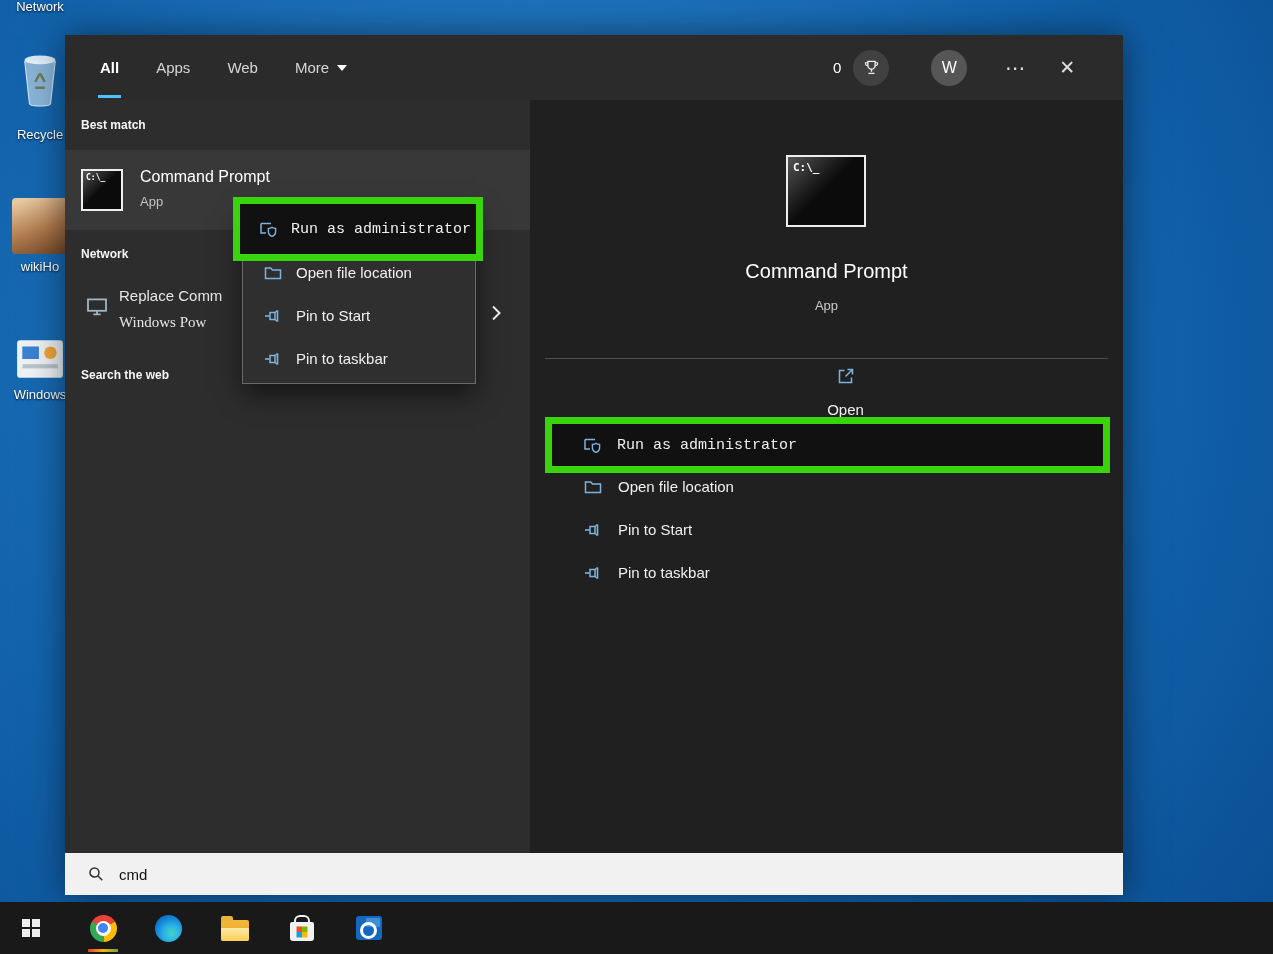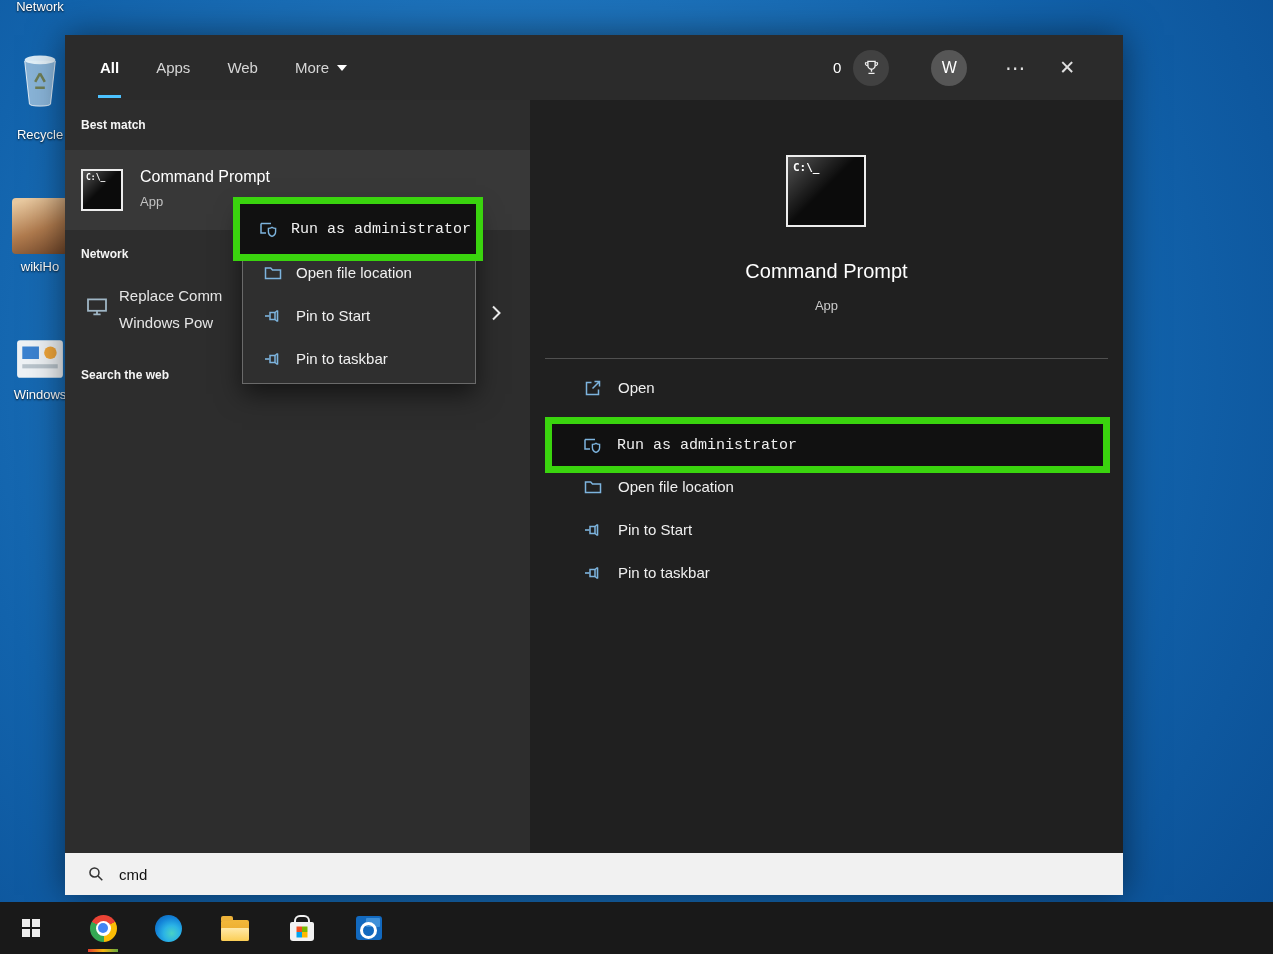--- a/index.html
+++ b/index.html
@@ -56,21 +56,21 @@
   .cmd-icon::after { content:""; position:absolute; inset:0;
                      background:linear-gradient(135deg, rgba(255,255,255,.30), rgba(255,255,255,0) 48%); }
   .bm-icon { position:absolute; left:16px; top:19px; width:42px; height:42px; }
   .bm-title { position:absolute; left:75px; top:18px; font-size:16px; color:#fff; }
   .bm-sub { position:absolute; left:75px; top:44px; font-size:13px; color:#c3c3c3; }
 
   .settings-row { position:absolute; left:0; right:0; top:180px; height:66px; }
   .settings-row .row-icon { position:absolute; left:20px; top:14px; width:24px; height:24px; color:#9fb6c5; }
   .set-line { position:absolute; left:54px; font-size:15px; color:#e6e6e6; white-space:nowrap; }
   .set-line.l1 { top:7px; }
-  .set-line.l2 { top:34px; }
+  .set-line.l2 { top:34px;font-family:Liberation Serif, serif; }
   .row-chevron { position:absolute; left:425px; width:12px; height:20px; color:#f0f0f0; }
   .settings-row .row-chevron { top:23px; }
 
   .web-row { position:absolute; left:0; right:0; top:298px; height:46px; }
   .web-row .row-icon { position:absolute; left:20px; top:13px; width:19px; height:19px; color:#e8e8e8; }
   .web-text { position:absolute; left:53px; top:13px; font-size:15px; white-space:nowrap; }
   .web-query { color:#fff; font-weight:bold; }
   .web-suffix { color:#b5b5b5; margin-left:7px; }
   .web-row .row-chevron { top:13px; }
 
@@ -273,21 +273,21 @@
         <div class="lp-header web-header">Search the web</div>
 
       </div>
 
       <div class="right-panel">
         <div class="cmd-icon preview-icon"></div>
         <div class="preview-title">Command Prompt</div>
         <div class="preview-sub">App</div>
         <div class="divider"></div>
 
-        <div class="action-row" style="top:266px;">
+        <div class="action-row" style="top:266px;flex-direction:column;">
           <svg class="ic ic-action">
               <use href="#i-open"></use>
             </svg>
           <span class="action-label">Open</span>
         </div>
         <div class="action-row" style="top:365px;">
           <svg class="ic ic-action">
               <use href="#i-folder"></use>
             </svg>
           <span class="action-label">Open file location</span>

